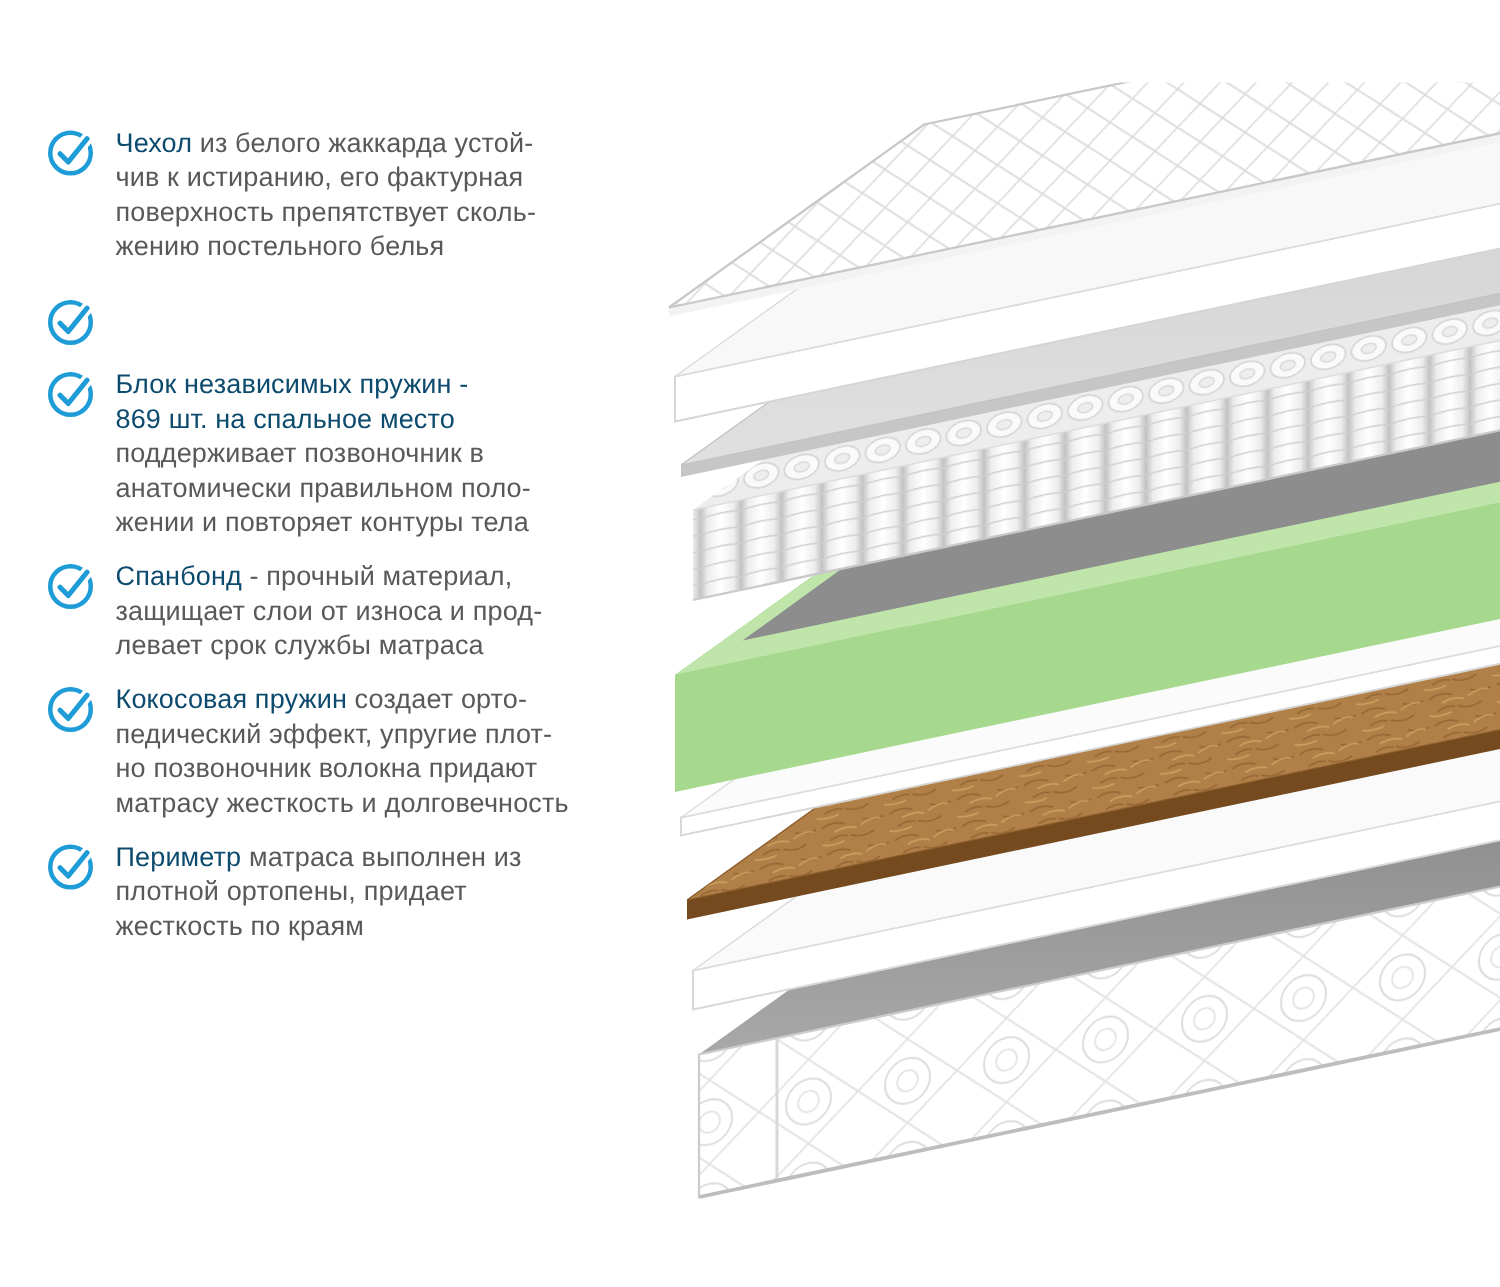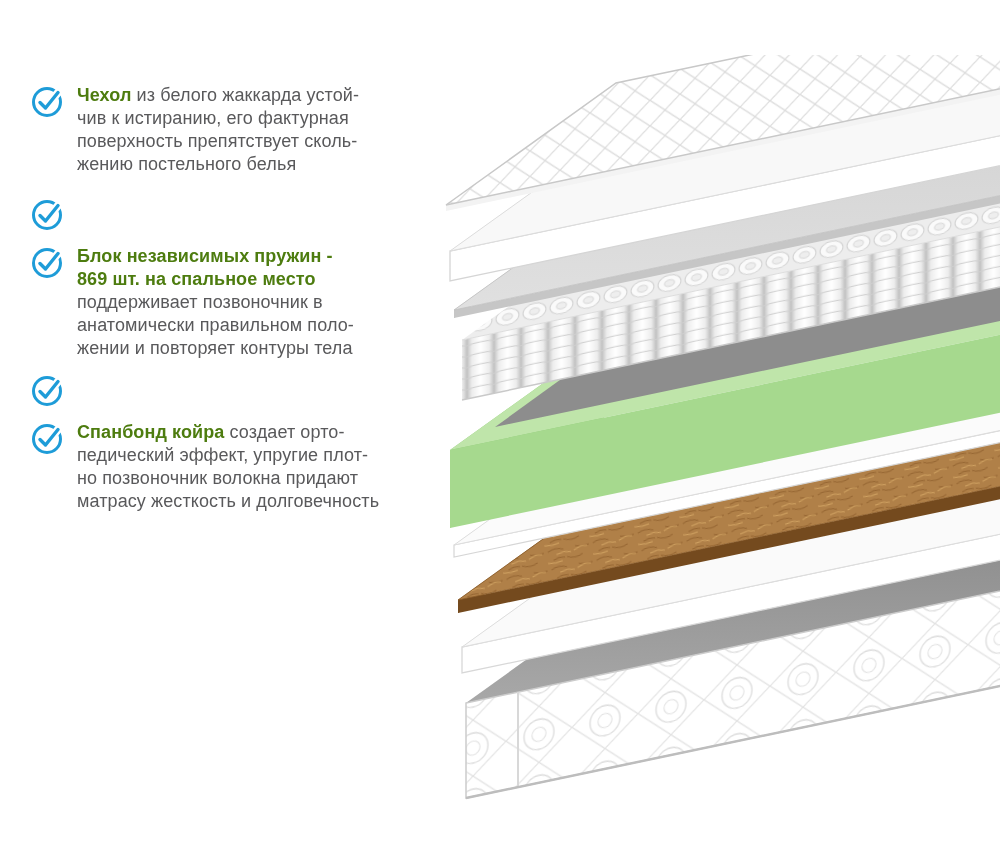--- a/index.html
+++ b/index.html
@@ -9,21 +9,21 @@
     position:relative;overflow:hidden;
   }
   .checklist{position:absolute;left:30px;top:84px;width:402px;}
   .item{display:flex;align-items:flex-start;margin-bottom:13px;}
   .item:first-child{margin-bottom:21px;}
   .check-icon{flex:0 0 34px;width:34px;height:34px;margin-top:1px;}
   .item-text{
     margin:0 0 0 13px;font-size:18px;line-height:23px;
     color:#59595b;white-space:pre-line;letter-spacing:0.1px;
   }
-  .item-text strong{color:#4d7c0f;font-weight:bold;}
+  .item-text strong{color:#0c4a6e;font-weight:normal;}
   .illustration{position:absolute;left:440px;top:55px;width:560px;height:745px;}
   .illustration svg{display:block;width:560px;height:745px;}
 </style>
 </head>
 <body>
 
 <div class="checklist">
 
   <div class="item">
     <span class="check-icon">
@@ -66,36 +66,51 @@
   </div>
 
   <div class="item">
     <span class="check-icon">
       <svg viewBox="0 0 34 34">
           <circle cx="17" cy="17" r="13.5" fill="none" stroke="#1e9cd8" stroke-width="3"></circle>
           <path d="M10,17.5 L15.5,23 L28,7.5" fill="none" stroke="#ffffff" stroke-width="8" stroke-linecap="round" stroke-linejoin="round"></path>
           <path d="M10,17.5 L15.5,23 L28,7.5" fill="none" stroke="#1e9cd8" stroke-width="3.4" stroke-linecap="round" stroke-linejoin="round"></path>
         </svg>
     </span>
-  </div>
-
-  <div class="item">
-    <span class="check-icon">
-      <svg viewBox="0 0 34 34">
-          <circle cx="17" cy="17" r="13.5" fill="none" stroke="#1e9cd8" stroke-width="3"></circle>
-          <path d="M10,17.5 L15.5,23 L28,7.5" fill="none" stroke="#ffffff" stroke-width="8" stroke-linecap="round" stroke-linejoin="round"></path>
-          <path d="M10,17.5 L15.5,23 L28,7.5" fill="none" stroke="#1e9cd8" stroke-width="3.4" stroke-linecap="round" stroke-linejoin="round"></path>
-        </svg>
-    </span>
-    <p class="item-text"><strong>Спанбонд койра</strong><span> создает орто-
+    <p class="item-text"><strong>Спанбонд</strong><span> - прочный материал,
+защищает слои от износа и прод-
+левает срок службы матраса</span></p>
+  </div>
+
+  <div class="item">
+    <span class="check-icon">
+      <svg viewBox="0 0 34 34">
+          <circle cx="17" cy="17" r="13.5" fill="none" stroke="#1e9cd8" stroke-width="3"></circle>
+          <path d="M10,17.5 L15.5,23 L28,7.5" fill="none" stroke="#ffffff" stroke-width="8" stroke-linecap="round" stroke-linejoin="round"></path>
+          <path d="M10,17.5 L15.5,23 L28,7.5" fill="none" stroke="#1e9cd8" stroke-width="3.4" stroke-linecap="round" stroke-linejoin="round"></path>
+        </svg>
+    </span>
+    <p class="item-text"><strong>Кокосовая пружин</strong><span> создает орто-
 педический эффект, упругие плот-
 но позвоночник волокна придают
 матрасу жесткость и долговечность</span></p>
   </div>
 
+  <div class="item">
+    <span class="check-icon">
+      <svg viewBox="0 0 34 34">
+          <circle cx="17" cy="17" r="13.5" fill="none" stroke="#1e9cd8" stroke-width="3"></circle>
+          <path d="M10,17.5 L15.5,23 L28,7.5" fill="none" stroke="#ffffff" stroke-width="8" stroke-linecap="round" stroke-linejoin="round"></path>
+          <path d="M10,17.5 L15.5,23 L28,7.5" fill="none" stroke="#1e9cd8" stroke-width="3.4" stroke-linecap="round" stroke-linejoin="round"></path>
+        </svg>
+    </span>
+    <p class="item-text"><strong>Периметр</strong><span> матраса выполнен из
+плотной ортопены, придает
+жесткость по краям</span></p>
+  </div>
 
 </div>
 
 <div class="illustration">
 <svg viewBox="0 0 560 745" preserveAspectRatio="xMinYMin slice">
   <defs>
     <linearGradient id="cylG" x1="0" y1="0" x2="1" y2="0">
       <stop offset="0" stop-color="#c2c2c2"></stop>
           <stop offset="0.18" stop-color="#ededed"></stop>
       <stop offset="0.5" stop-color="#ffffff"></stop>

